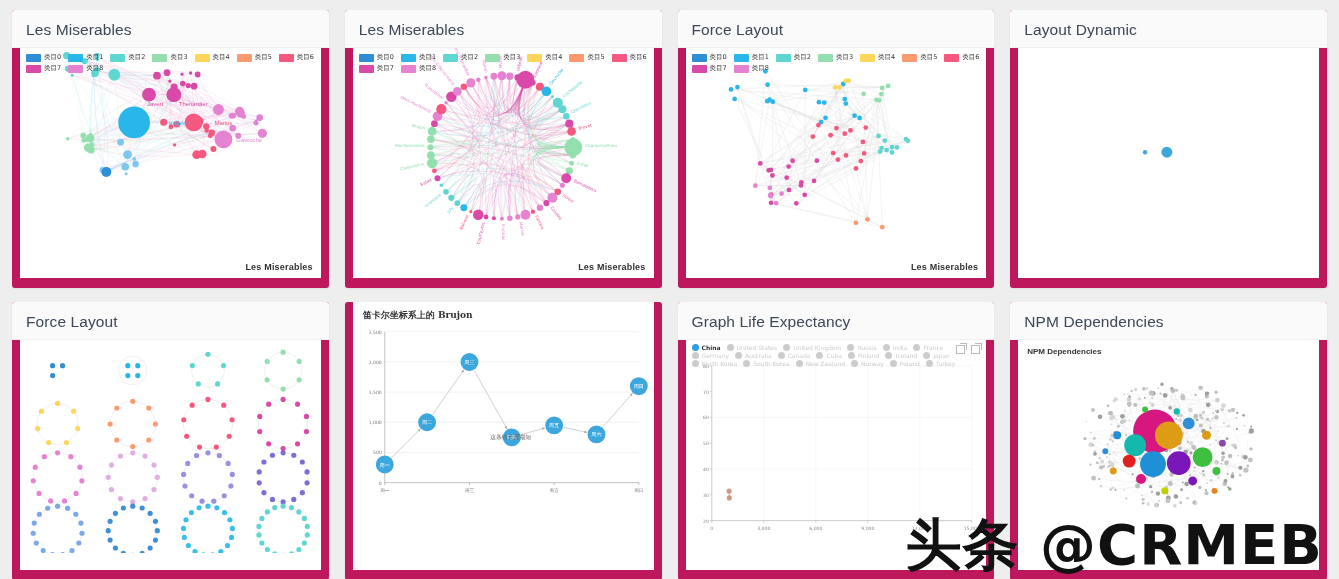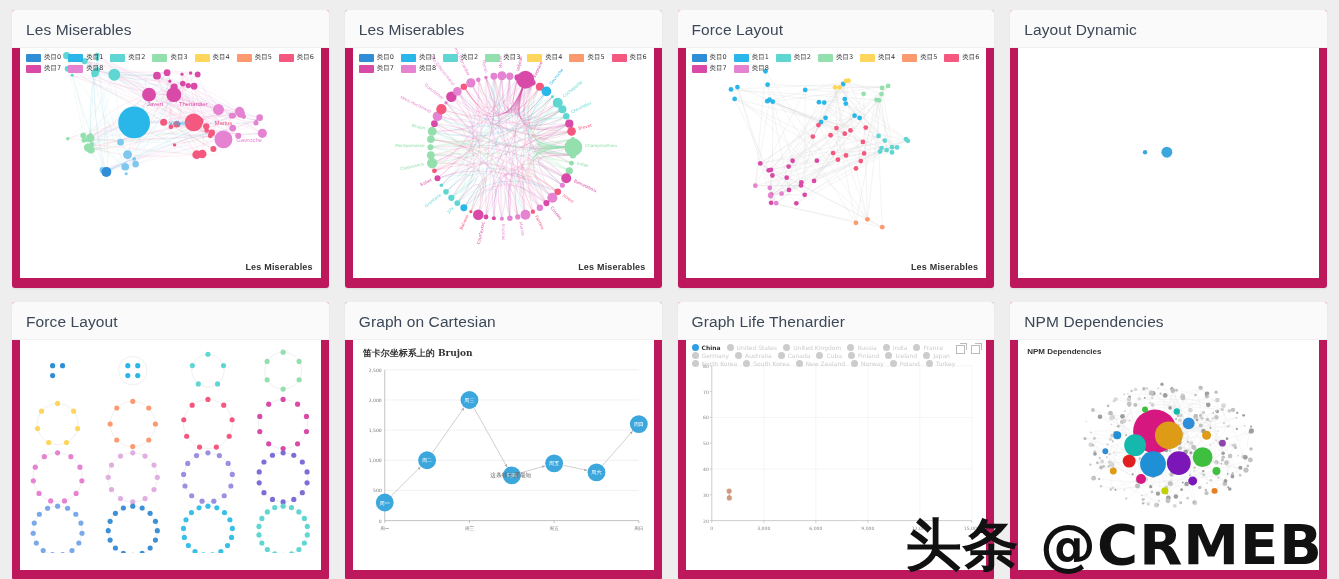--- a/index.html
+++ b/index.html
@@ -1242,23 +1242,20 @@
             <circle cx="240.77562830677314" cy="187.83154880718516" r="2.6" fill="#5fd6d2"></circle>
             <circle cx="243.71252189142976" cy="179.7625" r="2.6" fill="#5fd6d2"></circle>
             <circle cx="249.2320763505003" cy="173.18455114388325" r="2.6" fill="#5fd6d2"></circle>
             <circle cx="256.66855195627284" cy="168.8910999510684" r="2.6" fill="#5fd6d2"></circle>
           </g>
       </svg>
     </div>
   </div>
 
   <div class="card">
-    <div class="card-header">
-      <div class="card-title">Graph on Cartesian</div>
-    </div>
     <div class="card-body">
       <div class="cart-title">笛卡尔坐标系上的 Brujon</div>
       <svg class="gcanvas" viewBox="0 0 303 215" preserveAspectRatio="none">
         <g id="c6-grid">
             <line x1="32" y1="151.6" x2="288" y2="151.6" stroke="#e8e8e8" stroke-width="0.6"></line>
             <line x1="32" y1="121.19999999999999" x2="288" y2="121.19999999999999" stroke="#e8e8e8" stroke-width="0.6"></line>
             <line x1="32" y1="90.8" x2="288" y2="90.8" stroke="#e8e8e8" stroke-width="0.6"></line>
             <line x1="32" y1="60.39999999999999" x2="288" y2="60.39999999999999" stroke="#e8e8e8" stroke-width="0.6"></line>
             <line x1="32" y1="30" x2="288" y2="30" stroke="#e8e8e8" stroke-width="0.6"></line>
             <line x1="32" y1="30" x2="32" y2="182" stroke="#999" stroke-width="0.6"></line>
@@ -1325,21 +1322,21 @@
               <text x="288" y="86.72" text-anchor="middle" font-size="5.2" fill="#fff" font-family="DejaVu Sans">周日</text>
             </g>
           </g>
         <text id="c6-note" class="ax-label" fill="#5bb7e8" font-size="5.5" x="138" y="138.4">这条线长度最短</text>
       </svg>
     </div>
   </div>
 
   <div class="card">
     <div class="card-header">
-      <div class="card-title">Graph Life Thenardier</div>
+      <div class="card-title">Graph Life Expectancy</div>
     </div>
     <div class="card-body">
       <div class="le-legend" id="lg7">
           <div class="le-item">
             <span class="le-dot on"></span>
             <span class="le-name on">China</span>
           </div>
           <div class="le-item">
             <span class="le-dot"></span>
             <span class="le-name">United States</span>

